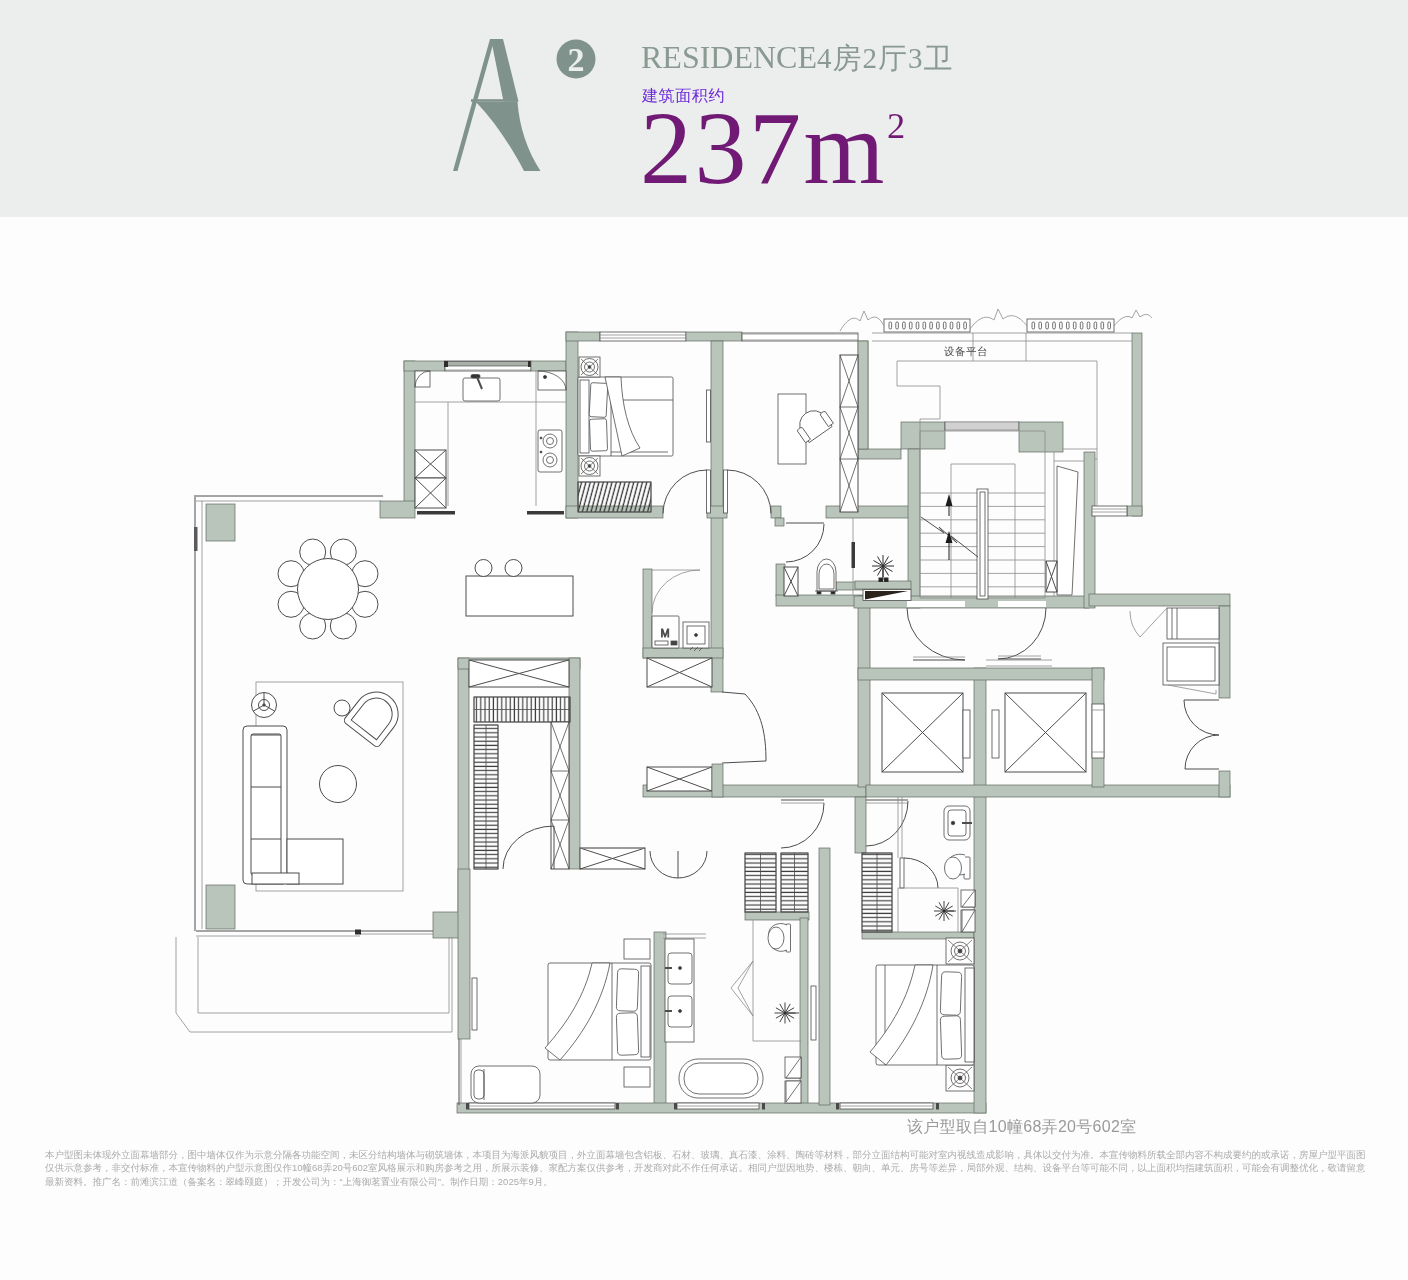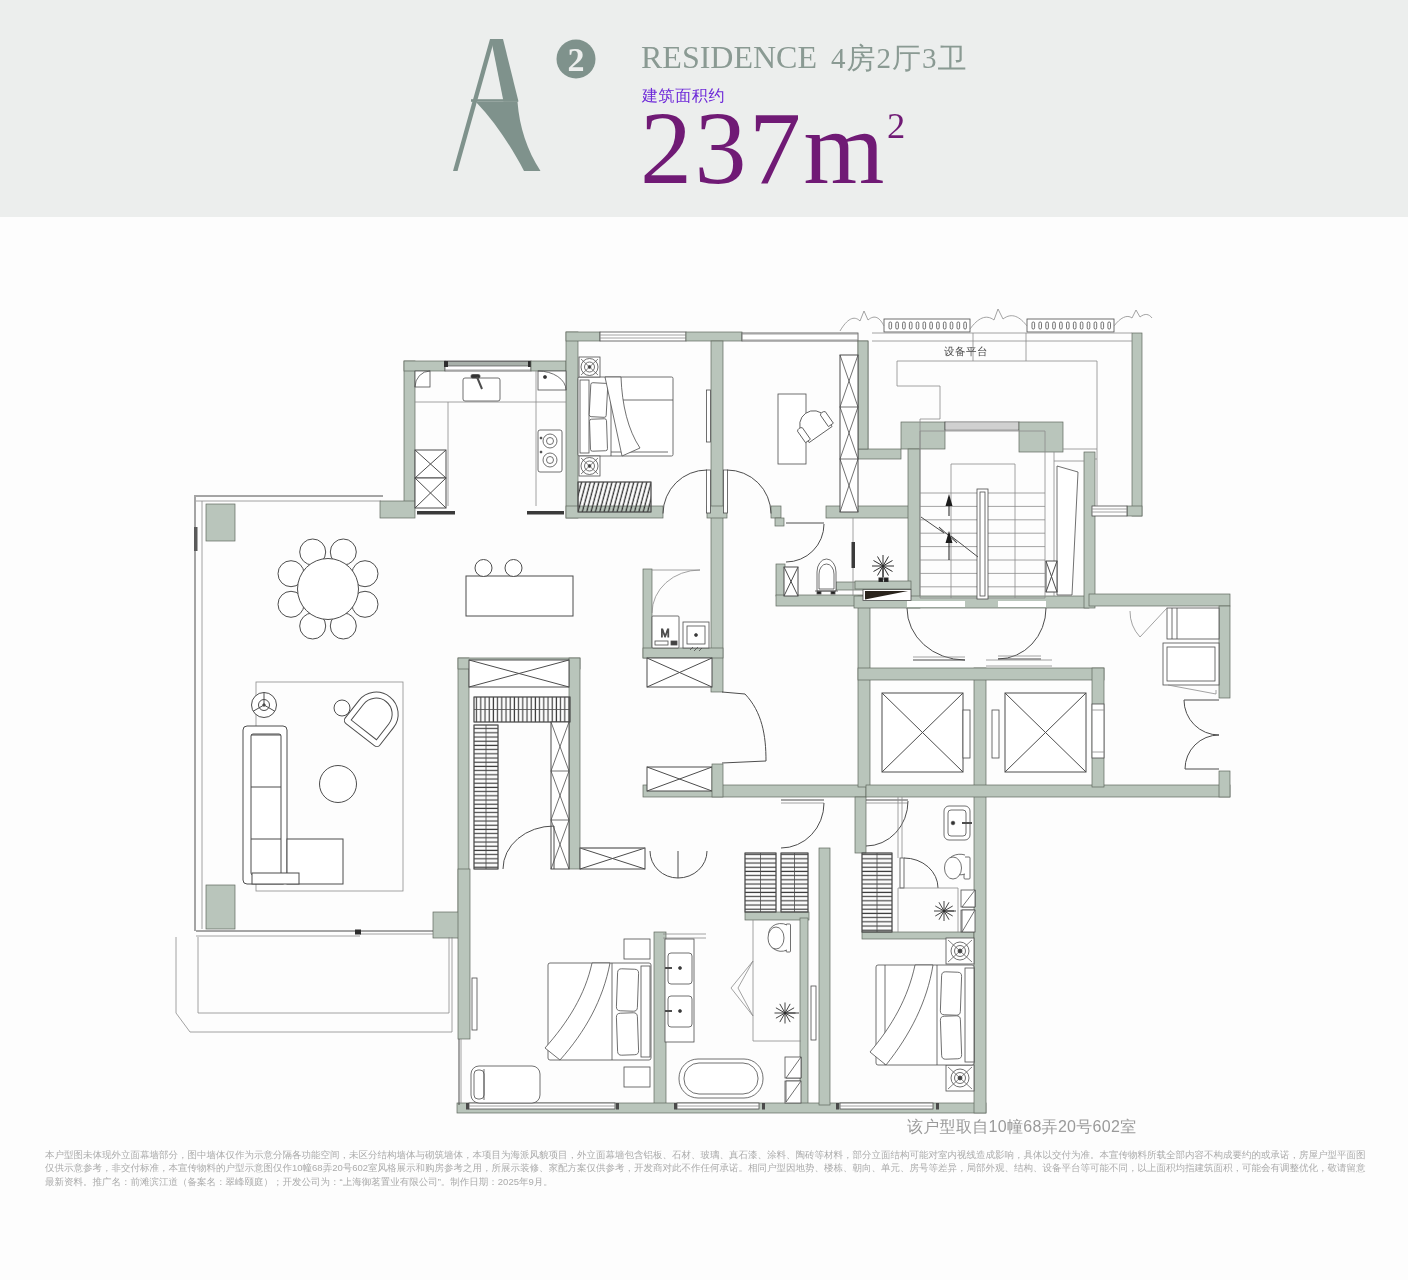--- a/index.html
+++ b/index.html
@@ -1,20 +1,20 @@
 <!DOCTYPE html>
 <html><head>
 <meta charset="utf-8">
 <style>
 html,body{margin:0;padding:0;background:#fff;}
 #page{position:relative;width:1408px;height:1280px;background:#fdfdfd;overflow:hidden;font-family:"Liberation Sans",sans-serif;}
 #hdr{position:absolute;left:0;top:0;width:1408px;height:217px;background:#eceeed;}
 .ser{font-family:"Liberation Serif",serif;}
 #res{position:absolute;left:641px;top:41px;font-size:32px;color:#8a9a93;letter-spacing:0;line-height:1;}
-#res .cjk{font-size:29px;margin-left:14px;letter-spacing:1px;}
+#res .cjk{font-size:29px;letter-spacing:1px;}
 #jz{position:absolute;left:642px;top:88px;font-size:16px;color:#6d28d9;letter-spacing:0.6px;line-height:1;}
 #num{position:absolute;left:640px;top:96px;font-size:104px;color:#701a75;letter-spacing:2.5px;line-height:1;}
 #num sup{font-size:36.5px;vertical-align:45px;letter-spacing:0;}
 #cap{position:absolute;left:907px;top:1117px;font-size:16px;color:#9a9a9a;letter-spacing:0.3px;}
 #disc{position:absolute;left:45px;top:1148px;width:1322px;font-size:9.5px;color:#ababab;line-height:13.4px;}
 svg{position:absolute;left:0;top:0;}
 </style>
 </head>
 <body>
 <div id="page">

